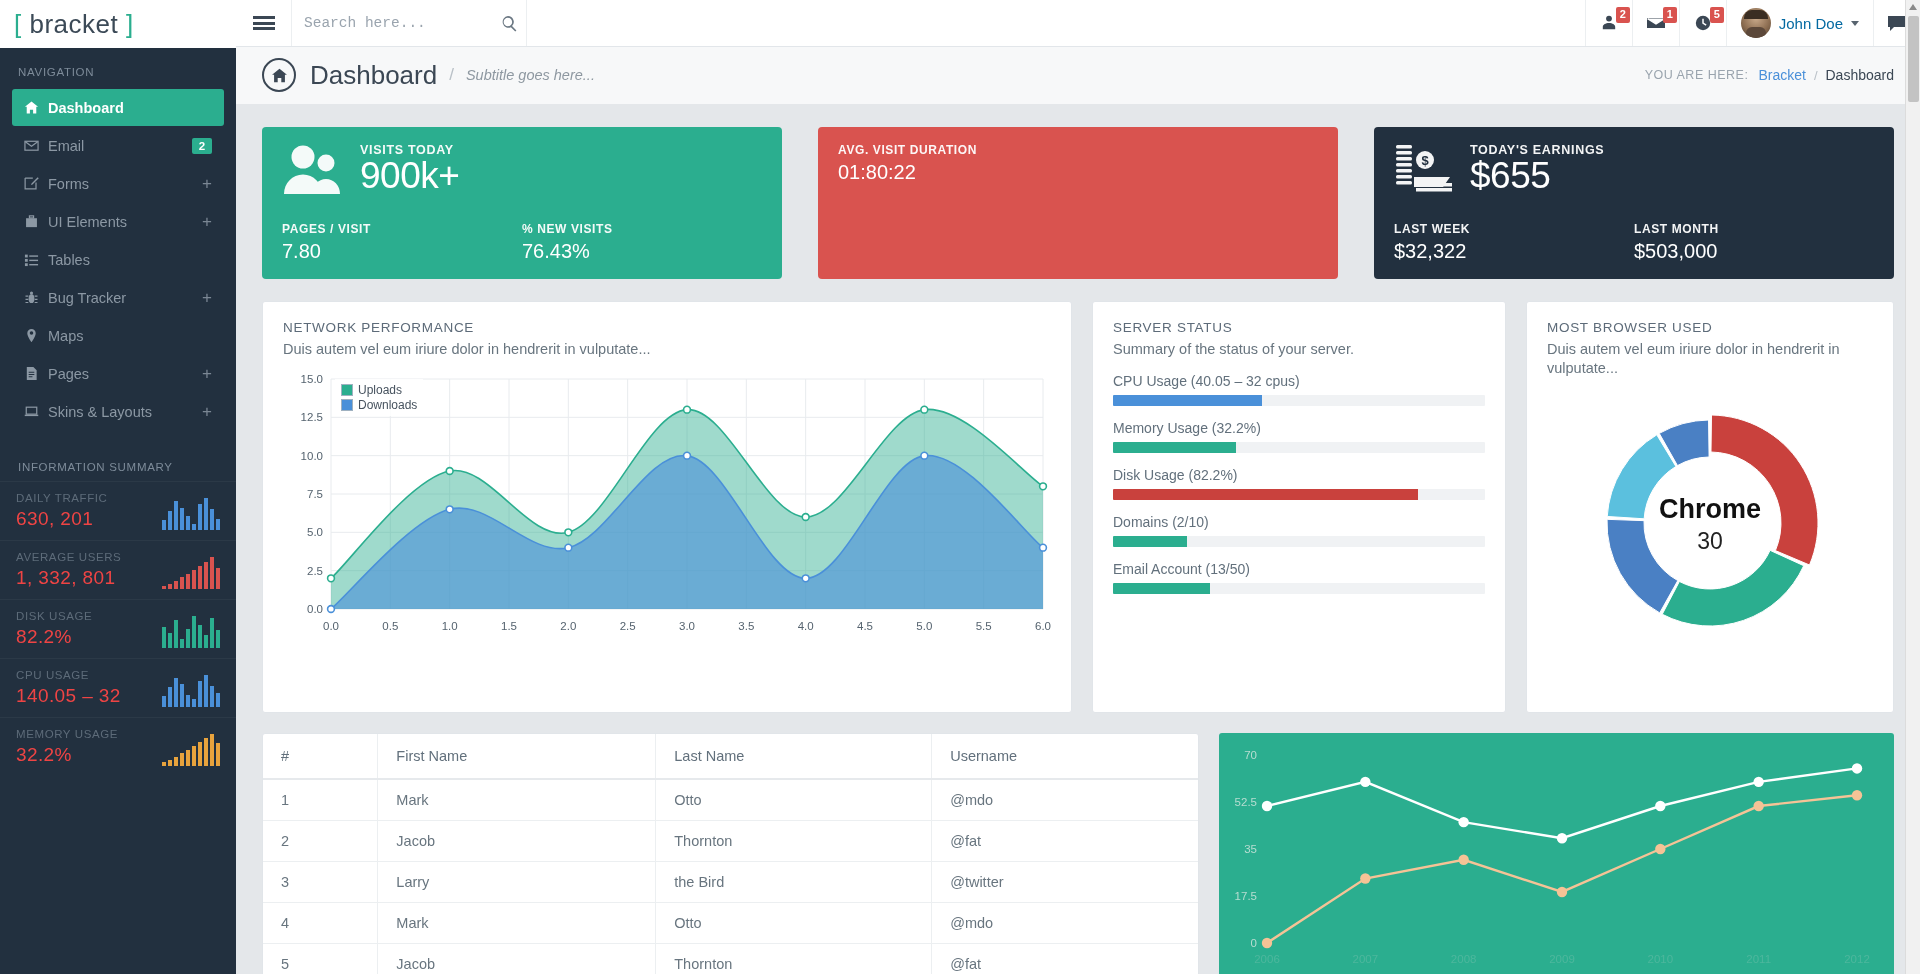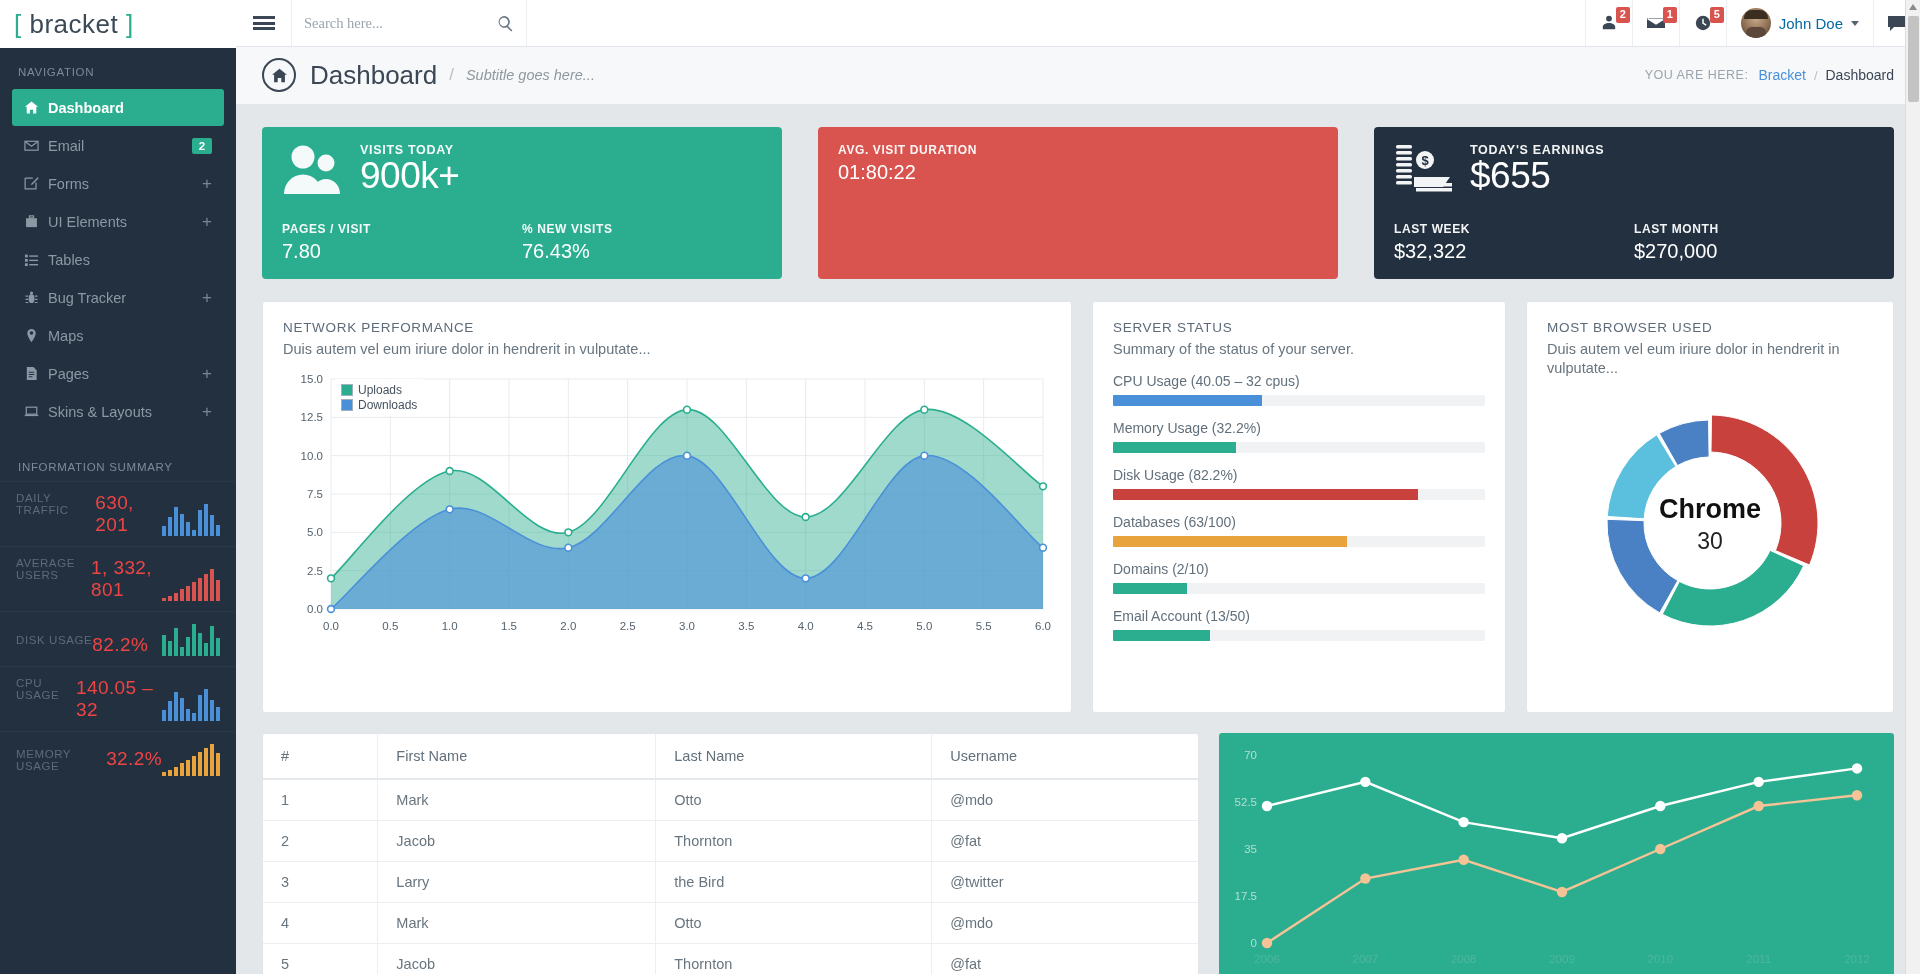--- a/index.html
+++ b/index.html
@@ -53,21 +53,21 @@
 
   .info-header {
     color: #7d8b99; font-size: 11.5px; letter-spacing: .7px;
     padding: 30px 18px 8px 18px; text-transform: uppercase;
   }
   .info-row {
     border-top: 1px solid #2b3947;
     padding: 10px 16px 10px 16px;
     display: flex; align-items: flex-end; justify-content: space-between;
   }
-  .info-left { display: flex; }
+  .info-left { display: flex; flex-direction: column; }
   .info-title {
     color: #5d6b79; font-size: 11.5px; letter-spacing: .6px;
     text-transform: uppercase; margin-bottom: 4px;
   }
   .info-value { color: #ef4444; font-size: 19px; font-weight: 300; letter-spacing: .4px; }
   .spark { display: flex; align-items: flex-end; gap: 2px; height: 34px; }
   .spark i { display: block; width: 4px; }
 
   
   .main { flex: 1 1 auto; display: flex; flex-direction: column; height: 974px; min-width: 0; }
@@ -80,21 +80,21 @@
     width: 56px; display: flex; align-items: center; justify-content: center;
     cursor: pointer; border-right: 1px solid #eceff1;
   }
   .burger span { display:block; width:22px; height:3px; background:#3b4754; margin:2.5px 0; }
   .searchbox {
     width: 235px; display: flex; align-items: center;
     border-right: 1px solid #eceff1; padding: 0 12px; gap: 8px;
   }
   .searchbox input {
     flex: 1 1 auto; border: 0; outline: 0; font-size: 14.5px;
-    color: #58646f; font-family: Liberation Serif, serif;
+    color: #58646f; font-family: Liberation Mono, monospace;
   }
   .searchbox input::placeholder { color: #9aa4ae; }
   .search-ico { color: #6b7883; cursor: pointer; display:flex; }
   .topbar-spacer { flex: 1 1 auto; }
   .tb-item {
     position: relative; width: 47px; display: flex; align-items: center;
     justify-content: center; border-left: 1px solid #eceff1; cursor: pointer;
   }
   .tb-badge {
     position: absolute; top: 7px; right: 2px;
@@ -545,21 +545,21 @@
                   <text x="31" y="22" font-size="13" font-weight="bold" text-anchor="middle" fill="#22303f" font-family="Liberation Sans, sans-serif">$</text>
                 </svg>
               </span>
               <span class="stat-kpi">
                 <span class="stat-label">TODAY'S EARNINGS</span>
                 <span class="stat-big">$655</span>
               </span>
             </div>
             <div class="stat-bottom">
               <div class="stat-cell"><span class="t">LAST WEEK</span><span class="v">$32,322</span></div>
-              <div class="stat-cell"><span class="t">LAST MONTH</span><span class="v">$270,000</span></div>
+              <div class="stat-cell"><span class="t">LAST MONTH</span><span class="v">$503,000</span></div>
             </div>
           </div>
         </div>
 
       <div class="panels">
 
         <section class="panel panel-a">
           <div class="p-title">NETWORK PERFORMANCE</div>
           <div class="p-sub">Duis autem vel eum iriure dolor in hendrerit in vulputate...</div>
           <div class="areachart">
@@ -652,26 +652,20 @@
                   <div class="prog-fill" style="width:33%;background:#2bae8f"></div>
                 </div>
               </div>
               <div class="prog-item">
                 <div class="prog-label">Disk Usage (82.2%)</div>
                 <div class="prog-track">
                   <div class="prog-fill" style="width:82%;background:#c9413d"></div>
                 </div>
               </div>
               <div class="prog-item">
-                <div class="prog-label">Databases (63/100)</div>
-                <div class="prog-track">
-                  <div class="prog-fill" style="width:63%;background:#e8a33d"></div>
-                </div>
-              </div>
-              <div class="prog-item">
                 <div class="prog-label">Domains (2/10)</div>
                 <div class="prog-track">
                   <div class="prog-fill" style="width:20%;background:#2bae8f"></div>
                 </div>
               </div>
               <div class="prog-item">
                 <div class="prog-label">Email Account (13/50)</div>
                 <div class="prog-track">
                   <div class="prog-fill" style="width:26%;background:#2bae8f"></div>
                 </div>

